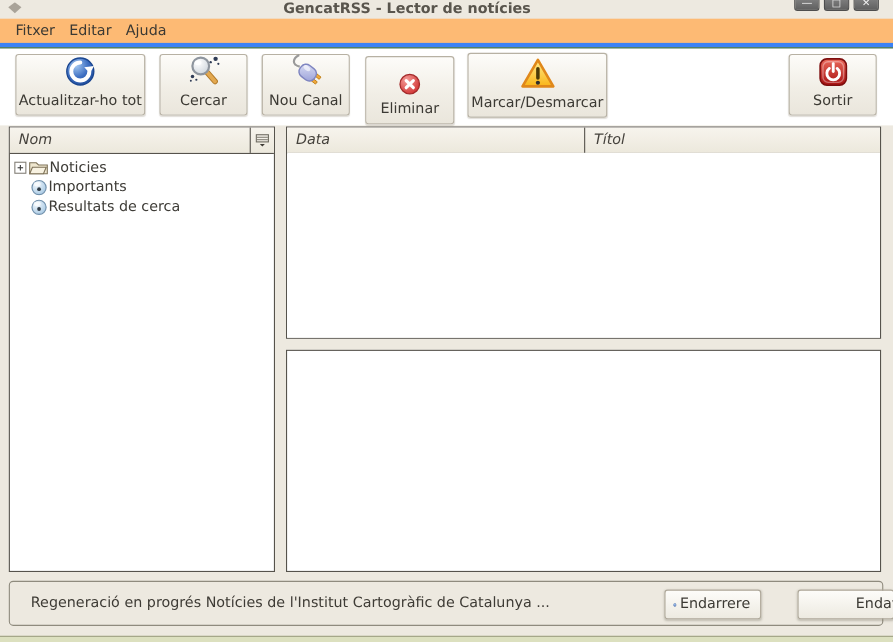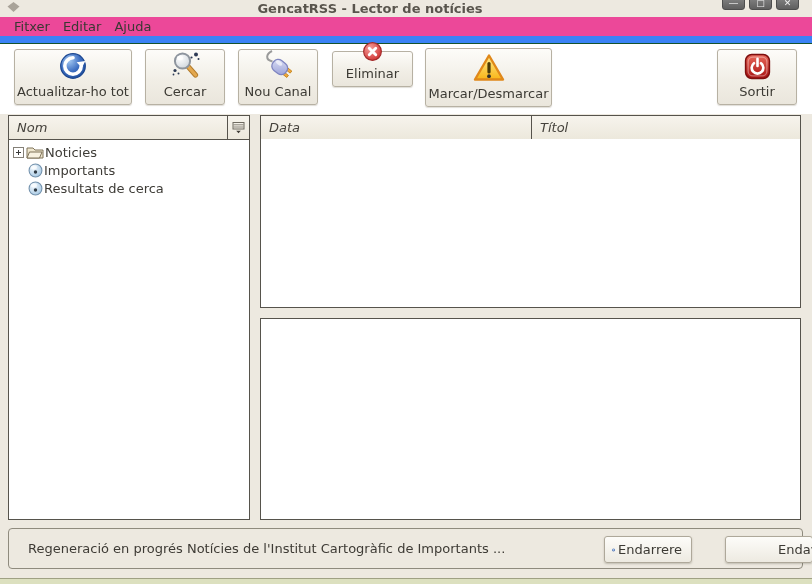--- a/index.html
+++ b/index.html
@@ -17,21 +17,21 @@
   .win-menu-icon{position:absolute;left:7px;top:-2px;}
   .win-btn{
     position:absolute;top:-7px;width:23px;height:17px;border:1px solid #4E4E4E;
     border-radius:3px;background:linear-gradient(#8F8F8F,#5F5F5F);
     color:#F2F2F2;font-size:9px;line-height:22px;text-align:center;box-sizing:border-box;
   }
   .win-btn span{position:absolute;left:0;right:0;bottom:0;height:11px;line-height:11px;}
   
   .menubar{
     position:absolute;left:0;top:17px;width:812px;height:26px;
-    background:#ec4899;border-bottom:7px solid #3b82f6;
+    background:#fdba74;border-bottom:4px solid #3b82f6;
     display:flex;align-items:center;padding-left:14px;gap:13px;box-sizing:border-box;
   }
   .menu-item{font-size:13px;color:#3B3933;padding:3px 0;cursor:default;}
   
   .toolbar{
     position:absolute;left:0;top:43px;width:812px;height:70px;
     background:#ffffff;border-top:1px solid #14532d;
   }
   .tb-btn{
     position:absolute;display:flex;flex-direction:column;align-items:center;
@@ -189,21 +189,21 @@
             <rect x="24" y="11.5" width="5" height="2.6" fill="#F2A93B" stroke="#C07F15" stroke-width="0.8"></rect>
             <rect x="24" y="17" width="5" height="2.6" fill="#F2A93B" stroke="#C07F15" stroke-width="0.8"></rect>
             <rect x="9" y="9.5" width="16" height="12.5" rx="5.5" fill="url(#gPlug)" stroke="#7F85C0" stroke-width="1.3"></rect>
             <ellipse cx="14" cy="13" rx="3.5" ry="2" fill="#FFFFFF" opacity="0.6"></ellipse>
           </g>
         </svg>
       </span>
       <span class="tb-label">Nou Canal</span>
     </div>
 
-    <div class="tb-btn" style="left:332px;top:7px;width:81px;height:36px;">
+    <div class="tb-btn" style="left:332px;top:7px;width:81px;height:62px;">
       <span class="tb-icon">
         <svg width="21" height="21" viewBox="0 0 22 22">
           <circle cx="11" cy="11" r="9.3" fill="url(#gDel)" stroke="#A32A2A" stroke-width="1.2"></circle>
           <path d="M7.6 7.6 L14.4 14.4 M14.4 7.6 L7.6 14.4" stroke="#FFFFFF" stroke-width="3" stroke-linecap="round"></path>
         </svg>
       </span>
       <span class="tb-label">Eliminar</span>
     </div>
 
     <div class="tb-btn" style="left:425px;top:4px;width:127px;height:59px;">
@@ -289,21 +289,21 @@
       <div class="hdr-cell" style="flex:1;">
         <span>Títol</span>
       </div>
     </div>
     <div style="position:absolute;left:0;right:0;top:23px;bottom:0;background:#FFFFFF;"></div>
   </div>
 
   <div class="panel" style="left:260px;top:318px;width:541px;height:202px;"></div>
 
   <div class="statusbar">
-    <div class="status-text">Regeneració en progrés Notícies de l'Institut Cartogràfic de Importants ...</div>
+    <div class="status-text">Regeneració en progrés Notícies de l'Institut Cartogràfic de Catalunya ...</div>
     <div class="nav-btn" style="left:595px;width:88px;">
       <svg width="16" height="16" viewBox="0 0 16 16">
         <circle cx="8" cy="8" r="7" fill="url(#gNav)" stroke="#1C4690" stroke-width="1"></circle>
         <path d="M9.7 4.4 L4.9 8 L9.7 11.6 L9.7 9.4 L12.2 9.4 L12.2 6.6 L9.7 6.6 Z" fill="#FFFFFF"></path>
       </svg>
       <span>Endarrere</span>
     </div>
     <div class="nav-btn" style="left:716px;width:88px;gap:45px;">
       <svg width="16" height="16" viewBox="0 0 16 16">
         <circle cx="8" cy="8" r="7" fill="url(#gNav)" stroke="#1C4690" stroke-width="1"></circle>

